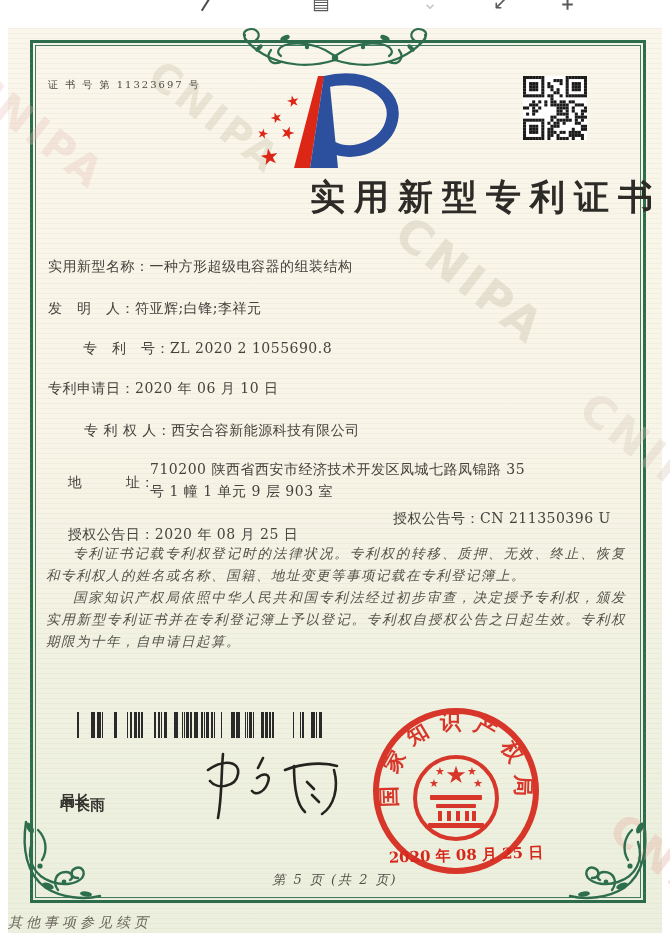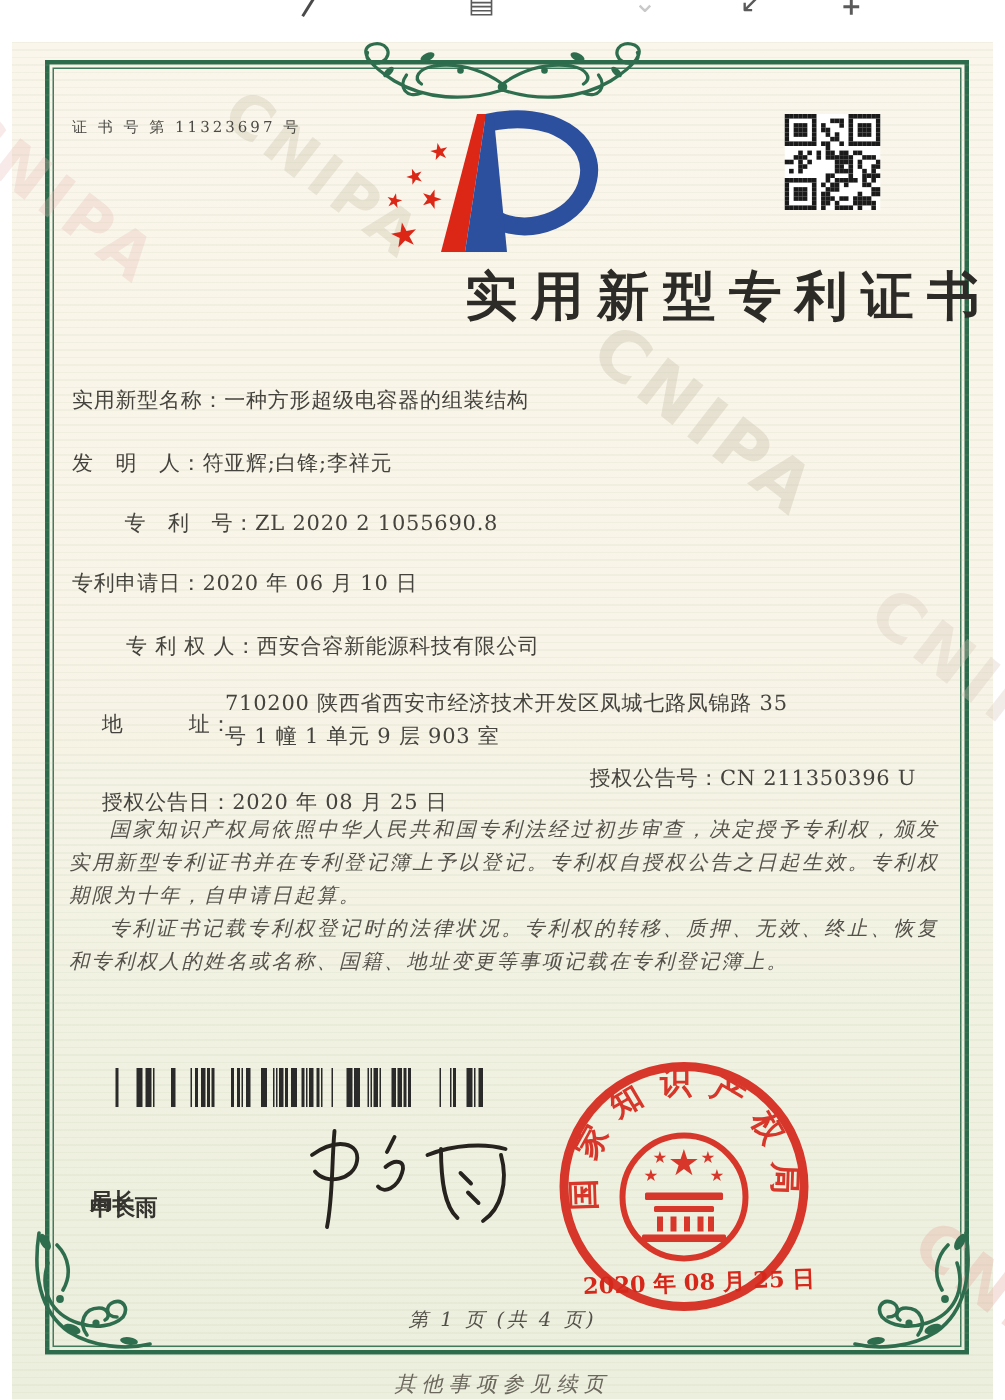--- a/index.html
+++ b/index.html
@@ -53,21 +53,21 @@
              font-family:Liberation Mono, monospace;z-index:6;margin-top:22px;}
   .sig-name{position:absolute;left:52px;top:768px;font-size:15px;font-weight:700;color:#36342f;
             font-family:"DejaVu Sans","Liberation Sans",sans-serif;z-index:6;}
   .sig-hand{position:absolute;left:185px;top:718px;width:155px;height:80px;z-index:7;}
   .seal{position:absolute;left:360px;top:675px;width:176px;height:176px;z-index:8;opacity:0.92;}
   .seal-date{position:absolute;left:378px;top:818px;width:160px;text-align:center;font-size:15px;font-weight:700;
              color:#d6271b;letter-spacing:0px;transform:rotate(-2deg);z-index:9;white-space:nowrap;}
   
   .pageinfo{position:absolute;left:0;top:843px;width:654px;text-align:center;font-size:13px;color:#53504a;
             font-style:italic;letter-spacing:2px;z-index:6;}
-  .contnote{position:absolute;left:0;top:886px;width:654px;text-align:center;font-size:14px;color:#6b675d;
+  .contnote{position:absolute;left:0;top:886px;width:654px;text-align:left;font-size:14px;color:#6b675d;
             font-style:italic;letter-spacing:4px;z-index:6;}
   svg{display:block;}
 </style>
 </head>
 <body>
 
 <div class="toolbar">
   <span class="tbi line" style="left:205px"></span>
   <span class="tbi" style="left:312px">▤</span>
   <span class="tbi chev" style="left:422px">⌄</span>
@@ -390,22 +390,22 @@
     <span>地　　　址：</span>
     <span class="addr-val"><span>710200 陕西省西安市经济技术开发区凤城七路凤锦路 35</span><br><span>号 1 幢 1 单元 9 层 903 室</span></span>
   </div>
 
   <div class="row r-grant">
     <span><span>授权公告日：</span><span>2020 年 08 月 25 日</span></span>
     <span class="grant-no"><span>授权公告号：</span><span>CN 211350396 U</span></span>
   </div>
 
   <div class="paras">
+    <p>专利证书记载专利权登记时的法律状况。专利权的转移、质押、无效、终止、恢复和专利权人的姓名或名称、国籍、地址变更等事项记载在专利登记簿上。</p>
     <p>国家知识产权局依照中华人民共和国专利法经过初步审查，决定授予专利权，颁发实用新型专利证书并在专利登记簿上予以登记。专利权自授权公告之日起生效。专利权期限为十年，自申请日起算。</p>
-    <p>专利证书记载专利权登记时的法律状况。专利权的转移、质押、无效、终止、恢复和专利权人的姓名或名称、国籍、地址变更等事项记载在专利登记簿上。</p>
   </div>
 
   <svg class="barcode" viewBox="0 0 250 26" preserveAspectRatio="none">
     <g id="barcode-bars" fill="#2a2a2a">
         <rect x="2" y="0" width="2" height="26"></rect>
         <rect x="16" y="0" width="4" height="26"></rect>
         <rect x="22" y="0" width="4" height="26"></rect>
         <rect x="27" y="0" width="1" height="26"></rect>
         <rect x="39" y="0" width="3" height="26"></rect>
         <rect x="52" y="0" width="1" height="26"></rect>
@@ -485,16 +485,16 @@
       <rect x="70" y="108" width="4" height="10"></rect>
         <rect x="79" y="108" width="4" height="10"></rect>
       <rect x="88" y="108" width="4" height="10"></rect>
         <rect x="97" y="108" width="4" height="10"></rect>
         <rect x="104" y="108" width="4" height="10"></rect>
       <rect x="60" y="120" width="56" height="5" rx="1"></rect>
     </g>
   </svg>
   <div class="seal-date">2020 年 08 月 25 日</div>
 
-  <div class="pageinfo">第 1 页 (共 4 页)</div>
+  <div class="pageinfo">第 5 页 (共 2 页)</div>
   <div class="contnote">其他事项参见续页</div>
 
 </div>
 
 </body></html>

